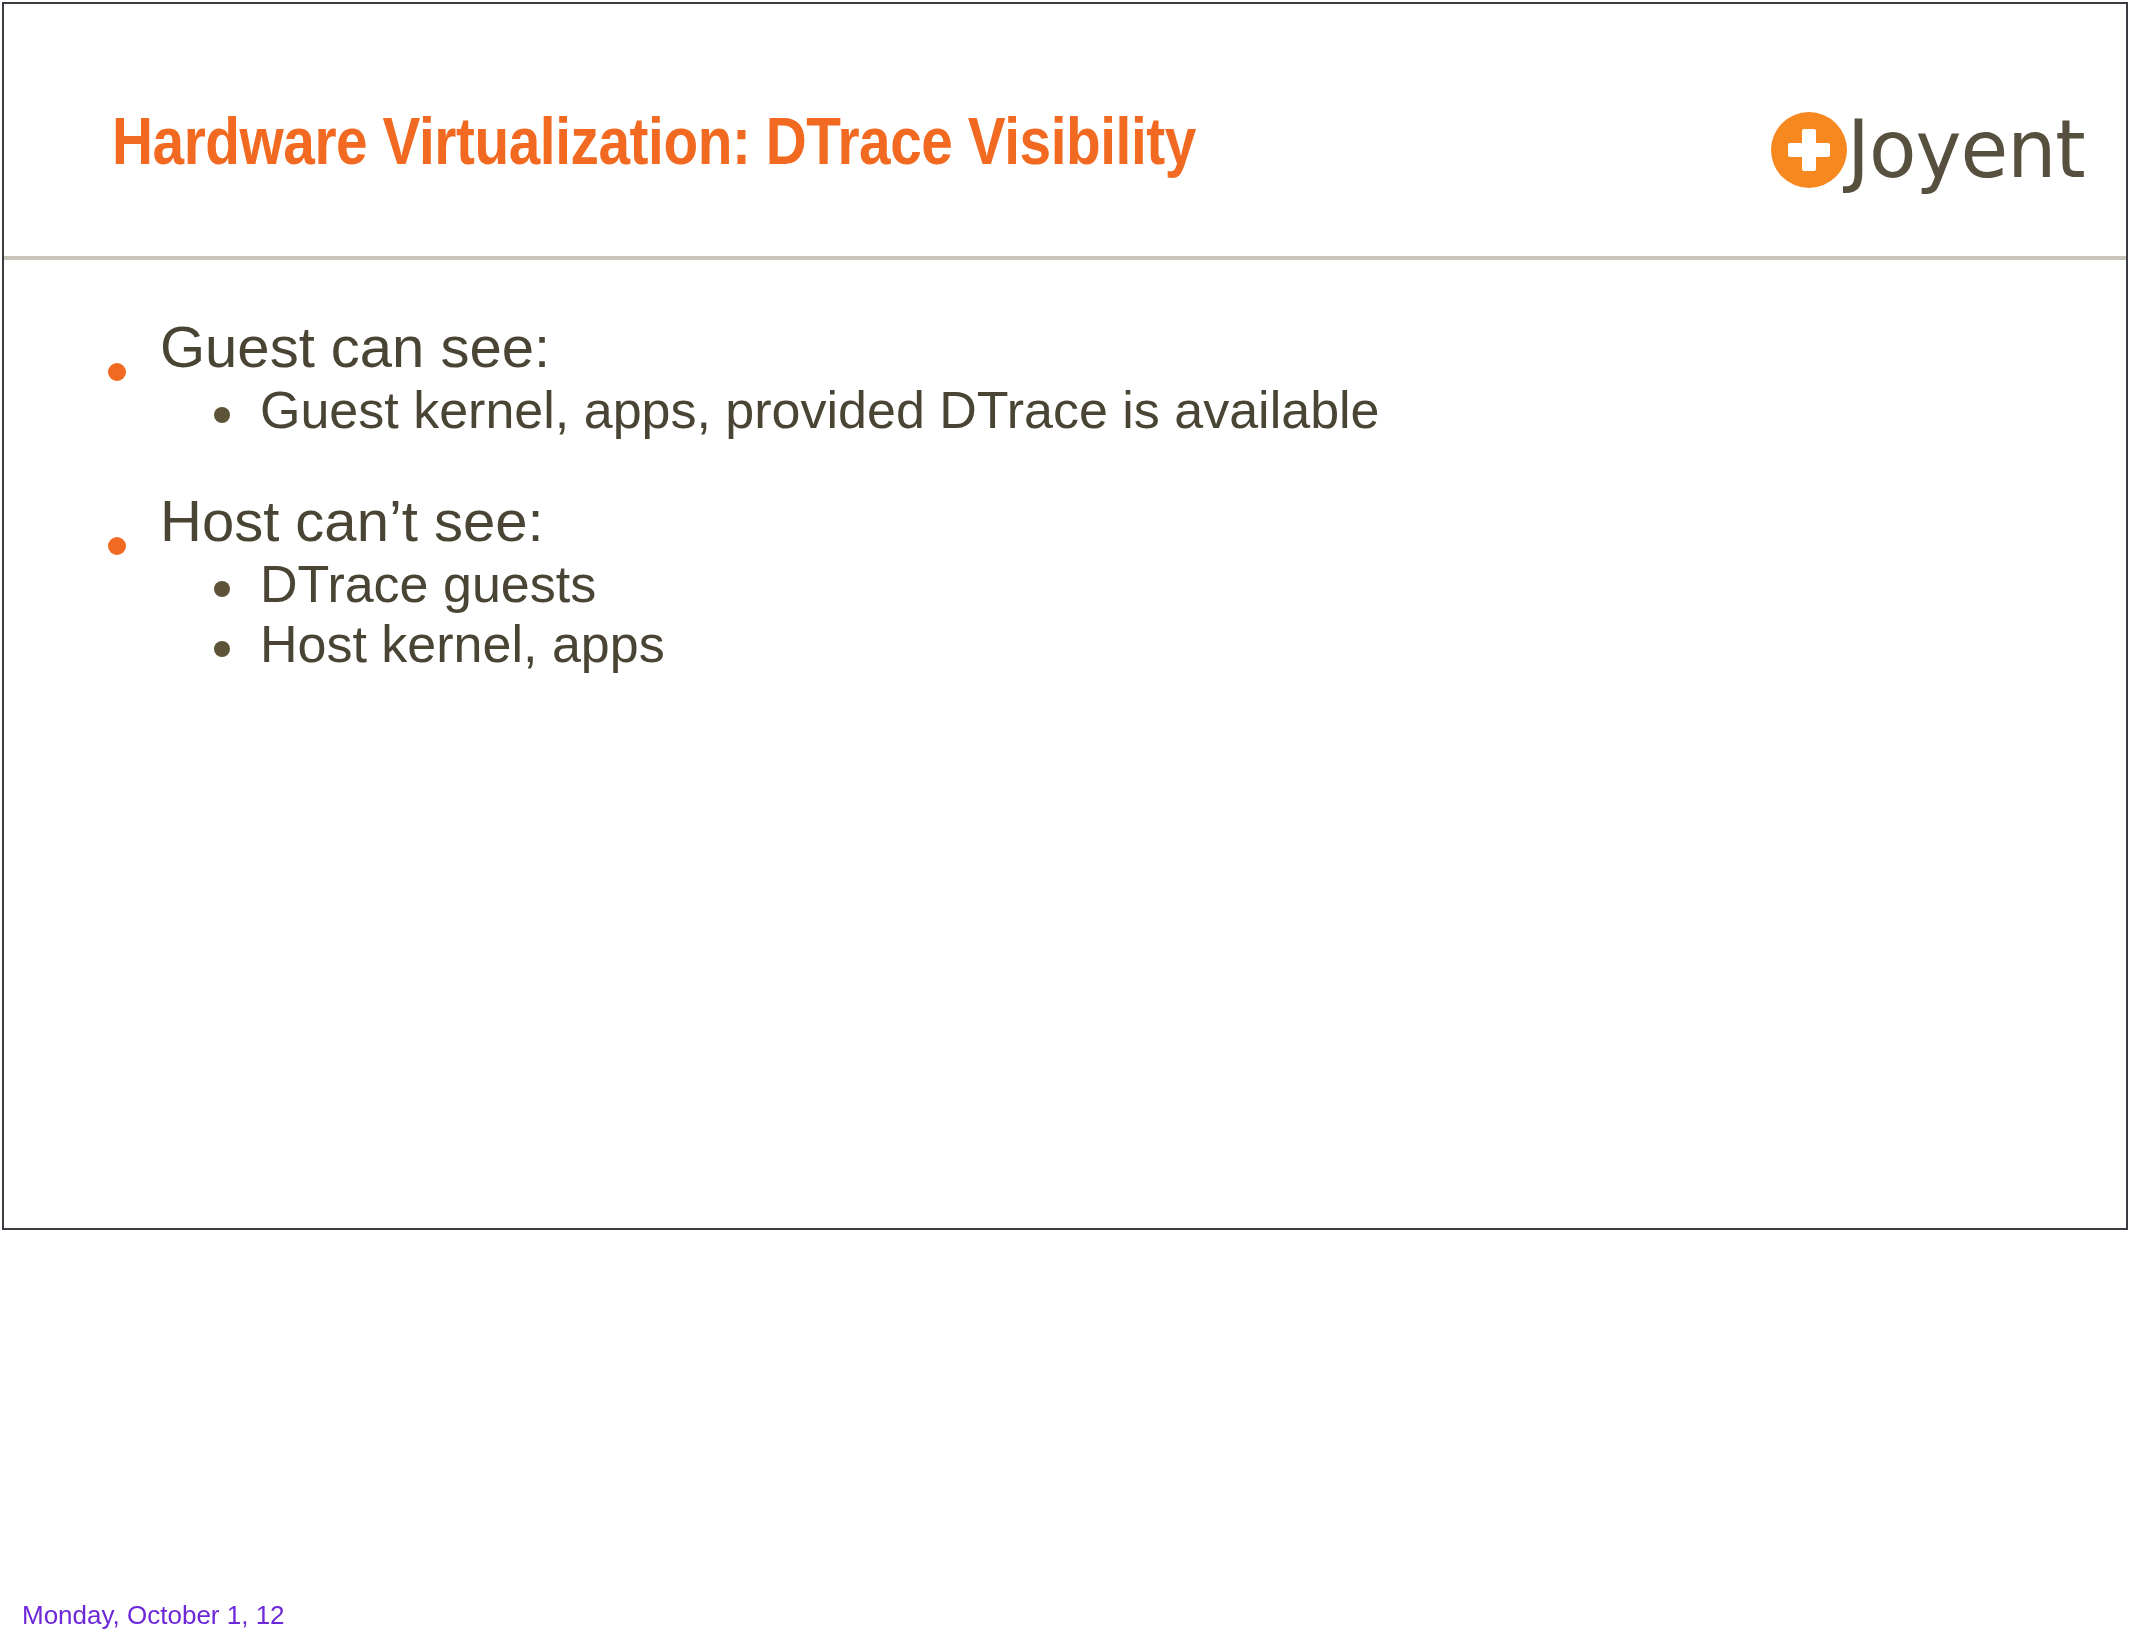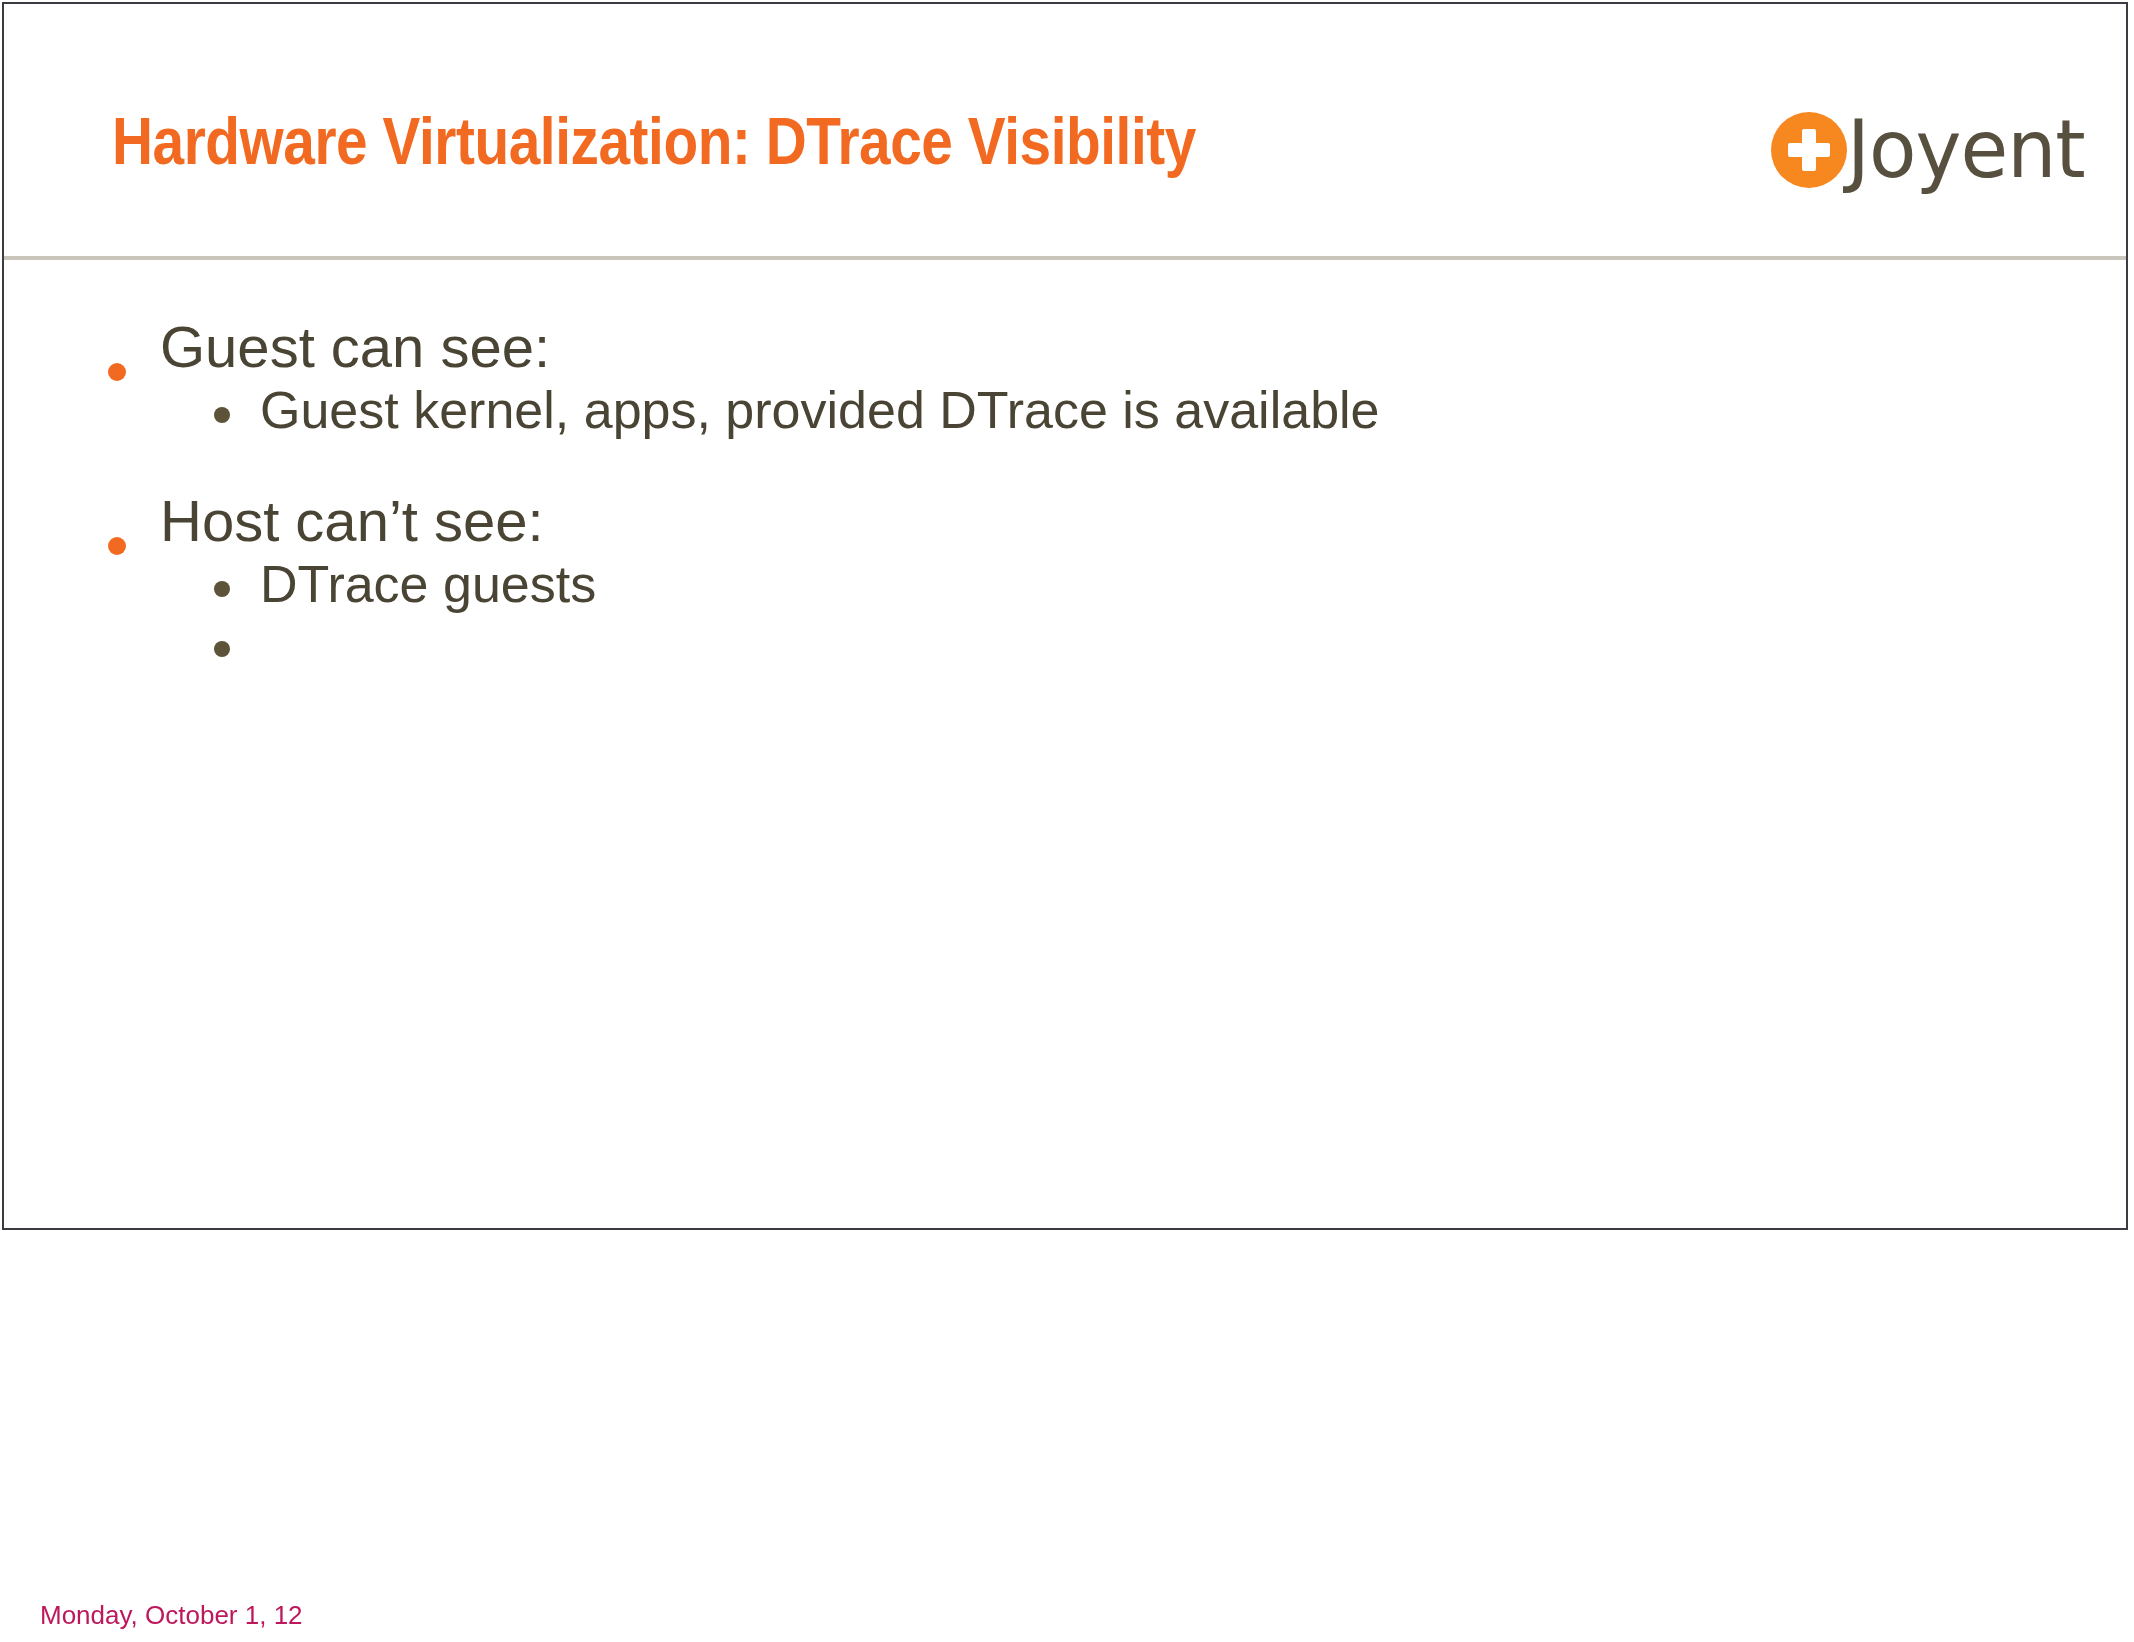--- a/index.html
+++ b/index.html
@@ -161,26 +161,26 @@
     margin-top: 26px;
     margin-right: 30px;
   }
   .bullet-text {
     white-space: nowrap;
   }
 
   
   #footer-note {
     position: absolute;
-    left: 40px;
+    left: 22px;
     top: 1600px;
     font-family: "Liberation Sans", sans-serif;
     font-size: 26px;
     line-height: 1.2;
-    color: #be185d;
+    color: #6d28d9;
     white-space: nowrap;
   }
 </style>
 </head>
 <body>
 
 <div id="slide-frame">
 
   <div id="title-band">
     <h1 id="slide-title">Hardware Virtualization: DTrace Visibility</h1>
@@ -205,18 +205,19 @@
     <li class="bullet-row level-1">
       <span class="bullet-marker"></span>
       <span class="bullet-text">Host can’t see:</span>
     </li>
     <li class="bullet-row level-2">
       <span class="bullet-marker"></span>
       <span class="bullet-text">DTrace guests</span>
     </li>
     <li class="bullet-row level-2">
       <span class="bullet-marker"></span>
+      <span class="bullet-text">Host kernel, apps</span>
     </li>
   </ul>
 
 </div>
 
 <div id="footer-note">Monday, October 1, 12</div>
 
 </body></html>

